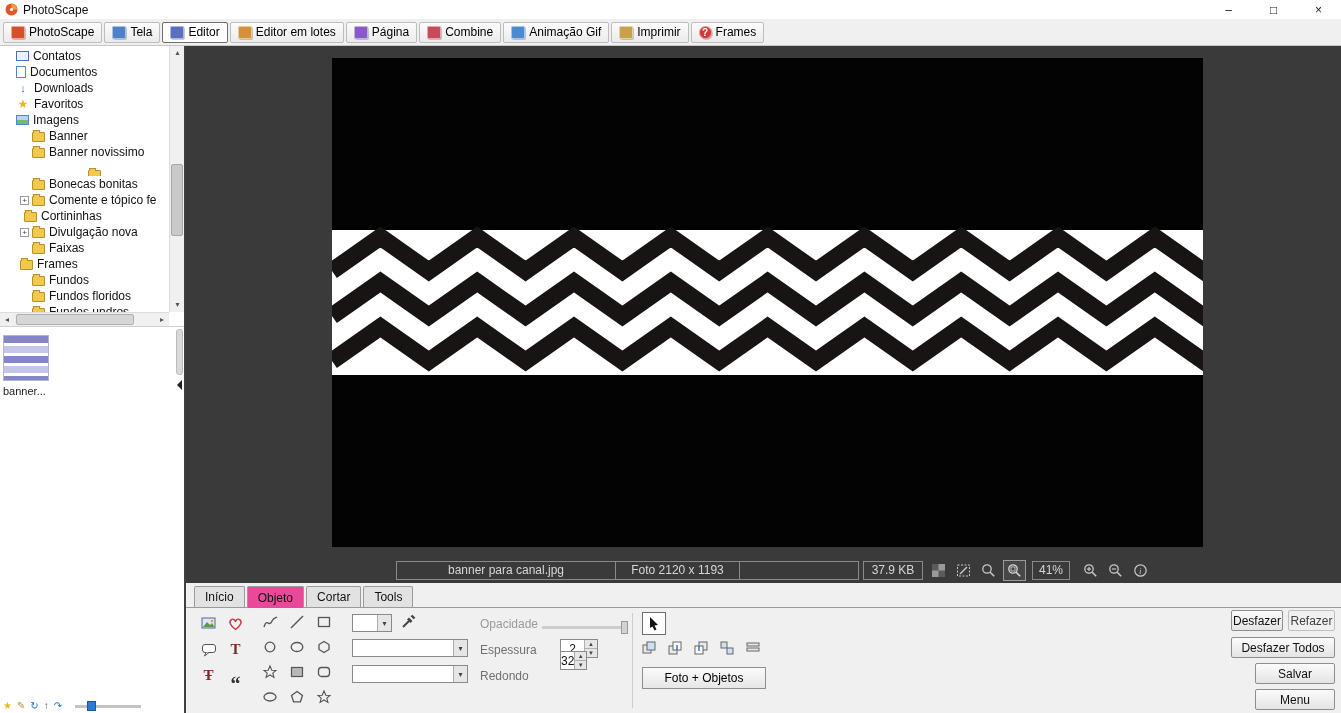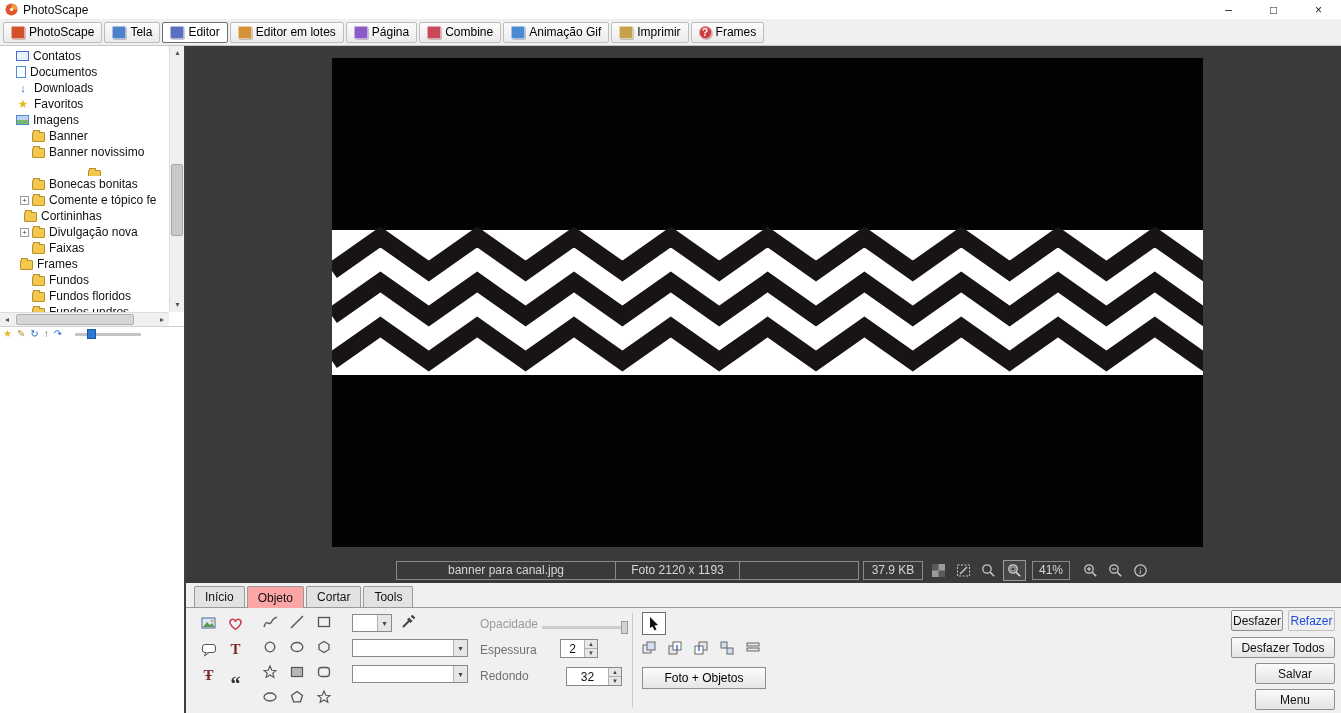--- a/index.html
+++ b/index.html
@@ -86,21 +86,21 @@
   .sb-size { width:60px; margin-left:4px; }
   .sb-zoom { width:38px; margin-left:6px; }
   .sicon { width:20px; height:21px; display:flex; align-items:center; justify-content:center; margin-left:5px; cursor:default; }
   .sicon.boxed { border:1px solid #9a9a9a; background:#474747; width:23px; }
 
   
   .bottom-panel { height:130px; background:#f0f0f0; flex:0 0 auto; display:flex; flex-direction:column; }
   .btabs { height:24px; display:flex; align-items:flex-end; padding-left:8px; background:#f0f0f0; }
   .btab { padding:3px 10px 3px; border:1px solid #9a9a9a; border-bottom:none; border-radius:2px 2px 0 0; background:#e2e2e2;
           margin-right:2px; font-size:12px; cursor:default; position:relative; }
-  .btab.active { background:#fca5a5; top:1px; z-index:2; padding-top:4px; }
+  .btab.active { background:#ec4899; top:1px; z-index:2; padding-top:4px; }
   .panel-content { flex:1; border-top:1px solid #9a9a9a; position:relative; background:#f0f0f0; }
 
   .toolbtn { width:25px; height:25px; display:flex; align-items:center; justify-content:center; cursor:default; }
   .grpA { position:absolute; left:10px; top:3px; display:grid; grid-template-columns:27px 27px; grid-auto-rows:26px; }
   .grpB { position:absolute; left:72px; top:2px; display:grid; grid-template-columns:27px 27px 27px; grid-auto-rows:25px; }
   .glyph-T { font-family:"Liberation Serif", serif; font-weight:bold; font-size:15px; color:#7a2a2a; }
   .glyph-quote { font-family:"Liberation Serif", serif; font-weight:bold; font-size:20px; color:#333; line-height:10px; margin-top:8px; }
 
   .color-combo { position:absolute; left:166px; top:6px; width:40px; height:18px; background:#fff; border:1px solid #8a8a8a; display:flex; }
   .color-well { flex:1; background:#fff; }
@@ -111,36 +111,36 @@
   .combo1 { left:166px; top:31px; } .combo2 { left:166px; top:57px; }
 
   .plabel { position:absolute; color:#707070; font-size:12px; }
   .lbl-op { left:294px; top:9px; color:#9a9a9a; }
   .lbl-th { left:294px; top:35px; }
   .lbl-ro { left:294px; top:61px; }
   .op-slider { position:absolute; left:356px; top:13px; width:86px; height:13px; }
   .op-slider .track { position:absolute; top:5px; left:0; right:0; height:3px; background:#cdcdcd; }
   .op-slider .knob { position:absolute; right:0; top:0; width:7px; height:13px; background:#d2d2d2; border:1px solid #9a9a9a; }
   .spinner { position:absolute; height:19px; background:#fff; border:1px solid #8a8a8a; display:flex; }
-  .spin-th { left:374px; top:31px; width:38px; } .spin-ro { left:374px; top:59px; width:56px;margin-left:6px; }
+  .spin-th { left:374px; top:31px; width:38px; } .spin-ro { left:374px; top:43px; width:27px; }
   .spin-val { flex:1; display:flex; align-items:center; justify-content:center; font-size:12px; color:#111; }
   .spin-btns { width:13px; display:flex; flex-direction:column; border-left:1px solid #b0b0b0; }
   .spin-btns span { flex:1; background:#e6e6e6; font-size:6px; line-height:8px; text-align:center; color:#444; cursor:default; }
   .spin-btns span + span { border-top:1px solid #b0b0b0; }
 
   .vsep { position:absolute; left:446px; top:5px; bottom:5px; width:1px; background:#cccccc; }
   .arrow-btn { position:absolute; left:456px; top:4px; width:24px; height:23px; background:#fff; border:1px solid #6e6e6e; display:flex; align-items:center; justify-content:center; cursor:default; }
   .order-row { position:absolute; left:456px; top:33px; display:flex; gap:12px; }
   .order-row .oi { cursor:default; }
   .photo-obj-btn { position:absolute; left:456px; top:59px; width:124px; height:22px; font-size:12px;
                    background:linear-gradient(#fbfbfb,#e6e6e6); border:1px solid #8e8e8e; cursor:default; font-family:inherit; }
 
   .btn-col { position:absolute; right:6px; top:2px; width:104px; }
   .btn { height:21px; font-size:12px; background:linear-gradient(#fbfbfb,#e4e4e4); border:1px solid #8e8e8e; border-radius:2px; cursor:default; font-family:inherit; color:#111; }
-  .btn:disabled { color:#1d4ed8; background:#f0f0f0; border-color:#c0c0c0; }
+  .btn:disabled { color:#404040; background:#f0f0f0; border-color:#c0c0c0; }
   .row1 { display:flex; gap:5px; margin-bottom:6px; }
   .btn-undo { width:52px; } .btn-redo { width:47px; }
   .btn-undoall { width:104px; margin-bottom:5px; }
   .btn-save, .btn-menu { width:80px; margin-left:24px; margin-bottom:5px; display:block; }
 </style>
 </head>
 <body>
 
 <div class="app">
 
@@ -322,20 +322,28 @@
           <span class="thumb"></span>
           <span class="arr down">▾</span>
         </div>
         <div class="hscroll">
           <span class="arr left">◂</span>
           <span class="thumb"></span>
           <span class="arr right">▸</span>
         </div>
       </div>
 
+      <div class="thumbs">
+        <div class="thumb-card">
+          <div class="thumb-img"></div>
+          <div class="thumb-label">banner...</div>
+        </div>
+        <div class="thumb-scroll"></div>
+        <div class="collapse-handle"></div>
+      </div>
 
       <div class="side-toolbar">
 
           <span class="st-icon" style="color: rgb(232, 184, 32);">★</span>
 
           <span class="st-icon" style="color: rgb(184, 146, 58);">✎</span>
 
           <span class="st-icon" style="color: rgb(42, 106, 212);">↻</span>
 
           <span class="st-icon" style="color: rgb(85, 85, 85);">↑</span>

